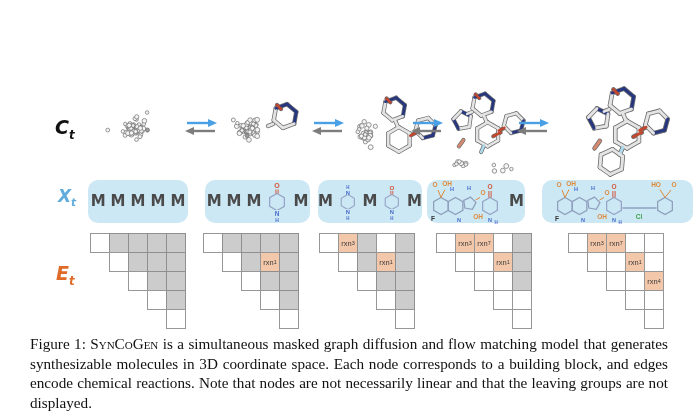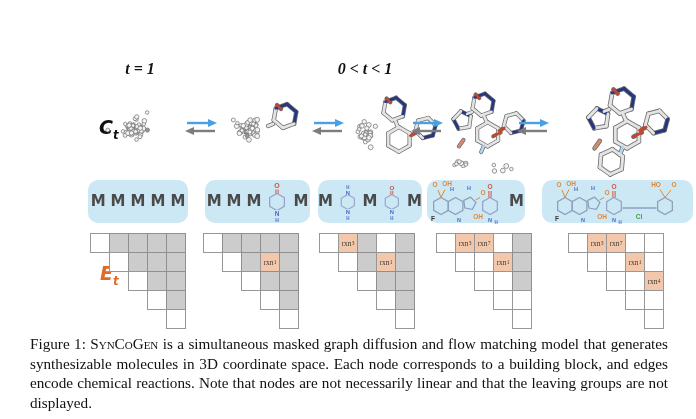--- a/index.html
+++ b/index.html
@@ -2,49 +2,47 @@
 <html><head>
 <meta charset="utf-8">
 <style>
   html,body{margin:0;padding:0;background:#fff;}
   #stage{position:relative;width:696px;height:419px;background:#ffffff;overflow:hidden;
          font-family:"Liberation Sans",sans-serif;}
   .time-label{position:absolute;top:60px;width:90px;text-align:center;
     font-family:"Liberation Serif",serif;font-weight:bold;font-style:italic;
     font-size:16px;color:#111;}
   .row-label{position:absolute;font-weight:bold;font-style:italic;
-    font-family:"DejaVu Sans",sans-serif;margin-left:44px;}
+    font-family:"DejaVu Sans",sans-serif;}
   .row-label sub{font-size:62%;}
   #c-label{left:55px;top:116px;font-size:19px;color:#111;}
   #x-label{left:58px;top:186px;font-size:17px;}
   #e-label{left:56px;top:262px;font-size:19px;}
   .panel{position:absolute;}
   .arrow{position:absolute;}
   .xbox{position:absolute;top:180px;height:43px;border-radius:10px;
     display:flex;align-items:center;justify-content:center;}
   .mtok{font-weight:bold;font-size:15px;line-height:1;
     font-family:"DejaVu Sans",sans-serif;}
   .matrix{position:absolute;top:233px;width:97px;height:97px;}
   .cell{position:absolute;width:20px;height:20px;box-sizing:border-box;
     border:1px solid #979797;background:#fff;display:flex;align-items:center;justify-content:center;}
   .cell.mask{background:#cccccc;border-color:#8f8f8f;}
-  .cell.rxn{font-size:7.5px;color:#3a3a3a;font-family:Liberation Serif, serif;}
+  .cell.rxn{font-size:7.5px;color:#3a3a3a;font-family:Liberation Sans, sans-serif;}
   .cell.rxn sub{font-size:5.5px;}
   #caption{position:absolute;left:30px;top:334px;width:638px;
     font-family:"Liberation Serif",serif;font-size:15.2px;line-height:19.5px;
     color:#111;text-align:justify;}
   #caption .sc{font-variant:small-caps;}
 </style>
 </head>
 <body>
 
 <div id="stage">
 
-  <div class="time-label" style="left:95px">t = 1</div>
-  <div class="time-label" style="left:320px">0 &lt; t &lt; 1</div>
 
   <div id="c-label" class="row-label">
     <span>C</span><sub>t</sub>
   </div>
   <div id="x-label" class="row-label" style="color: rgb(95, 172, 221);">
     <span>X</span><sub>t</sub>
   </div>
   <div id="e-label" class="row-label" style="color: rgb(224, 107, 40);">
     <span>E</span><sub>t</sub>
   </div>

